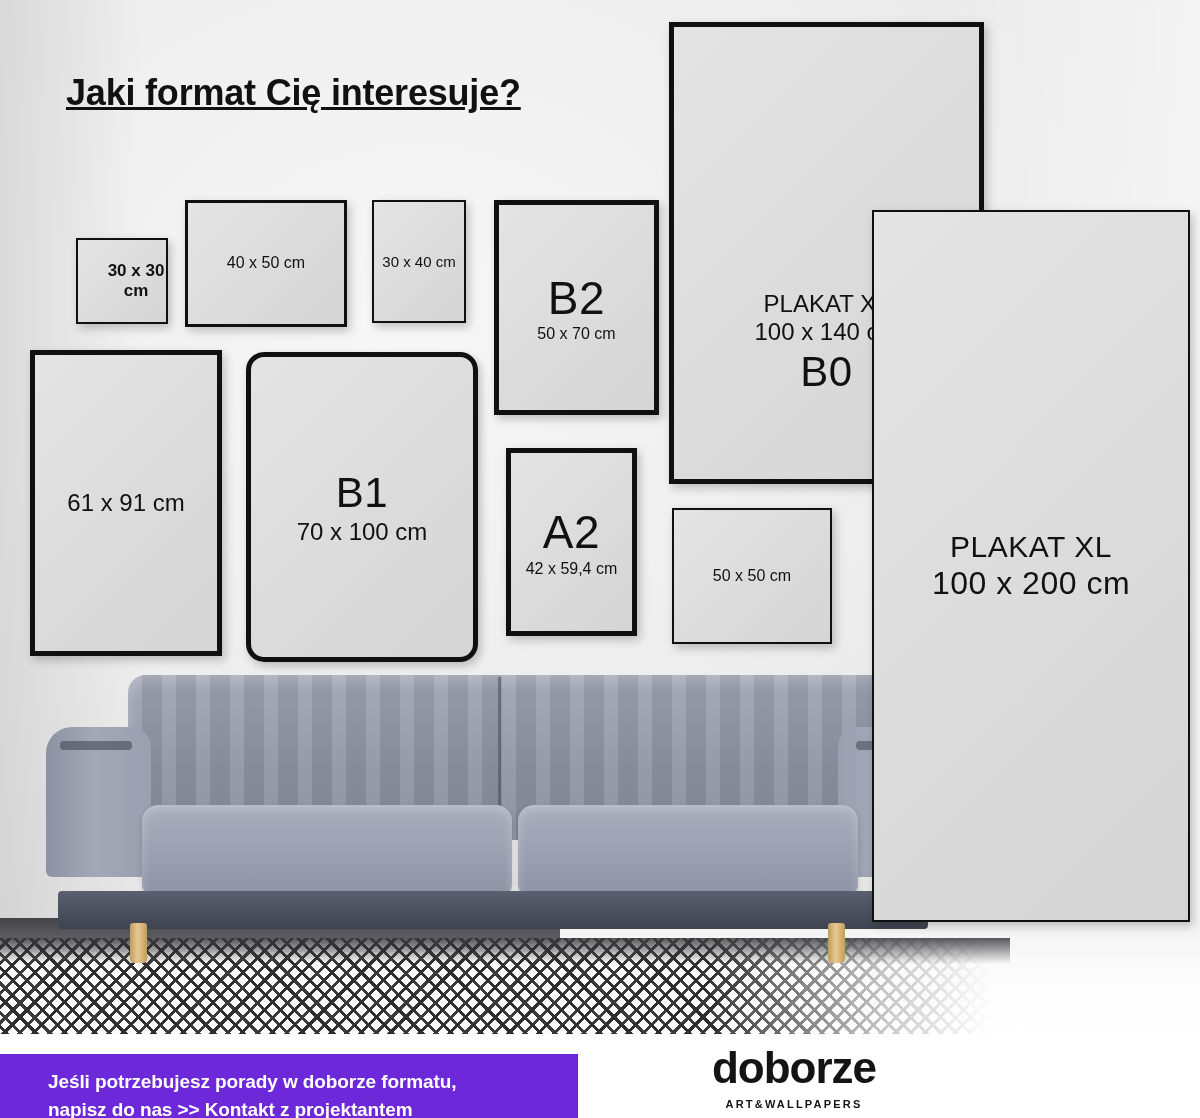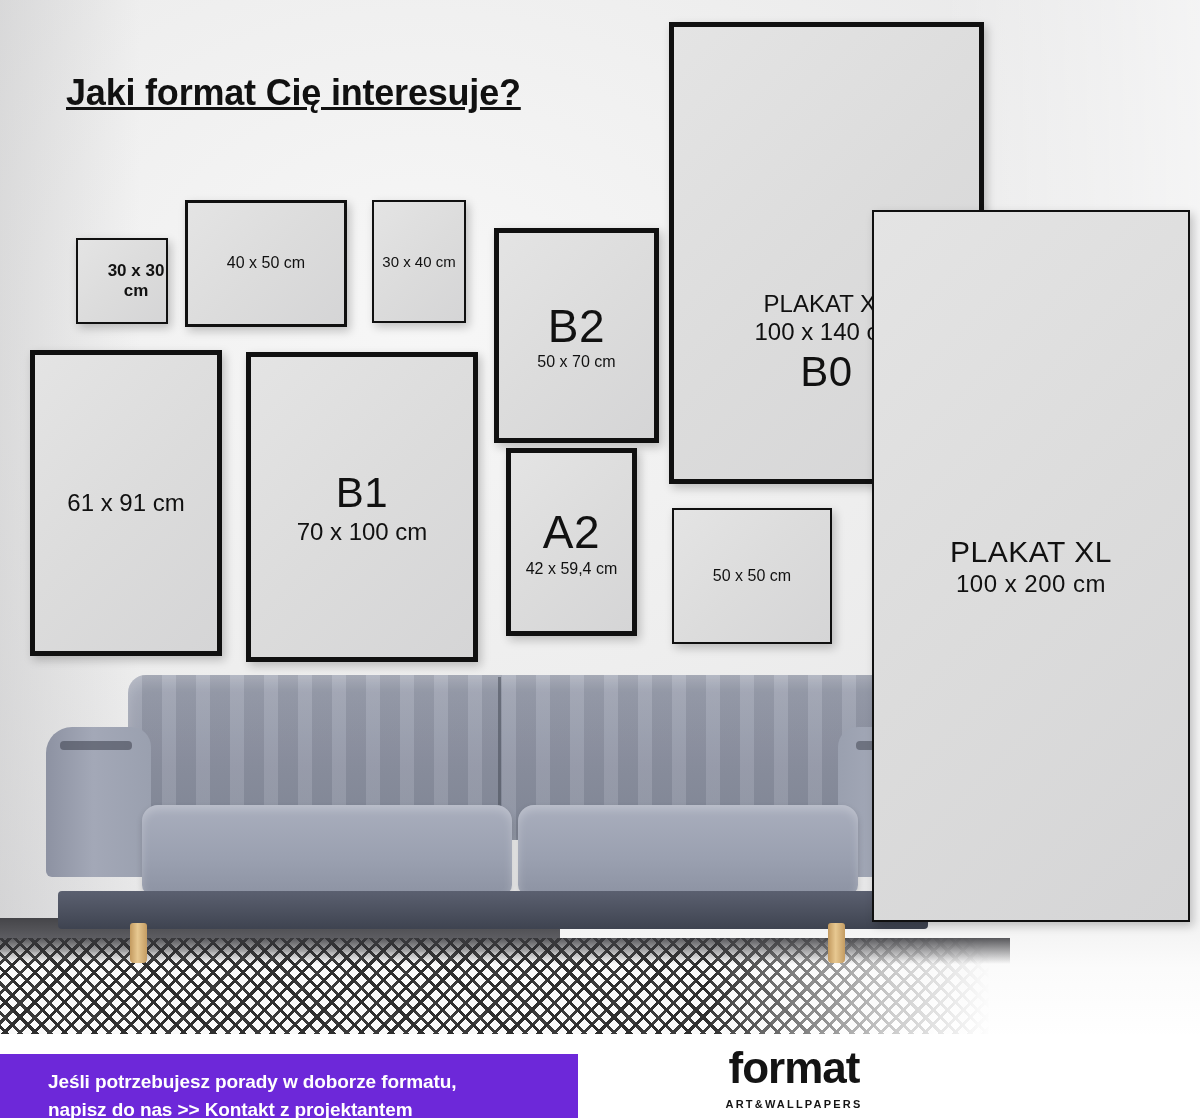--- a/index.html
+++ b/index.html
@@ -137,24 +137,24 @@
   .frame .big { font-size:46px; font-weight:400; letter-spacing:.5px; }
   .frame .big.xxl { font-size:42px; }
   .frame .small { font-size:15px; font-weight:400; }
   .frame .med { font-size:17px; font-weight:700; }
   .frame .lbl-lg { font-size:24px; font-weight:400; }
   .frame .lbl-md { font-size:16px; font-weight:400; }
   
   #f-30x30  { left:76px;  top:238px; width:92px;  height:86px;padding-left:28px; }
   #f-40x50  { left:185px; top:200px; width:162px; height:127px; }
   #f-30x40  { left:372px; top:200px; width:94px;  height:123px; }
-  #f-b2     { left:494px; top:200px; width:165px; height:215px;margin-top:28px; }
+  #f-b2     { left:494px; top:200px; width:165px; height:215px; }
   #f-b0     { left:669px; top:22px;  width:315px; height:462px; }
   #f-61x91  { left:30px;  top:350px; width:192px; height:306px; }
-  #f-b1     { left:246px; top:352px; width:232px; height:310px; }
+  #f-b1     { left:246px; top:352px; width:232px; height:310px;border-radius:18px; }
   #f-a2     { left:506px; top:448px; width:131px; height:188px; }
   #f-50x50  { left:672px; top:508px; width:160px; height:136px; }
   #f-xl200  { left:872px; top:210px; width:318px; height:712px; }
   #f-b0 .stack, #f-xl200 .stack { display:flex; flex-direction:column; align-items:center; }
   #f-b0 .stack { margin-top:180px; }
   
   .title {
     position:absolute; left:66px; top:72px;
     font-size:36px; font-weight:700; color:#111; letter-spacing:-.2px;text-decoration:underline;
   }
@@ -257,29 +257,29 @@
     <div class="lbl-md">42 x 59,4 cm</div>
   </div>
 
   <div class="frame thin" id="f-50x50">
     <div class="lbl-md">50 x 50 cm</div>
   </div>
 
   <div class="frame thin" id="f-xl200">
     <div class="stack">
       <div class="big" style="font-size:30px">PLAKAT XL</div>
-      <div class="big" style="font-size:24px">100 x 200 cm</div>
+      <div class="big" style="font-size:32px">100 x 200 cm</div>
     </div>
   </div>
 
   <div class="bottom-bar">
     <div class="red-box">
       <span>Jeśli potrzebujesz porady w doborze formatu,</span>
       <span>napisz do nas &gt;&gt; Kontakt z projektantem</span>
     </div>
     <div class="logo">
-      <div class="logo-main">format</div>
+      <div class="logo-main">doborze</div>
       <div class="logo-sub">ART&amp;WALLPAPERS</div>
     </div>
 
   </div>
 
 </div>
 
 </body></html>

